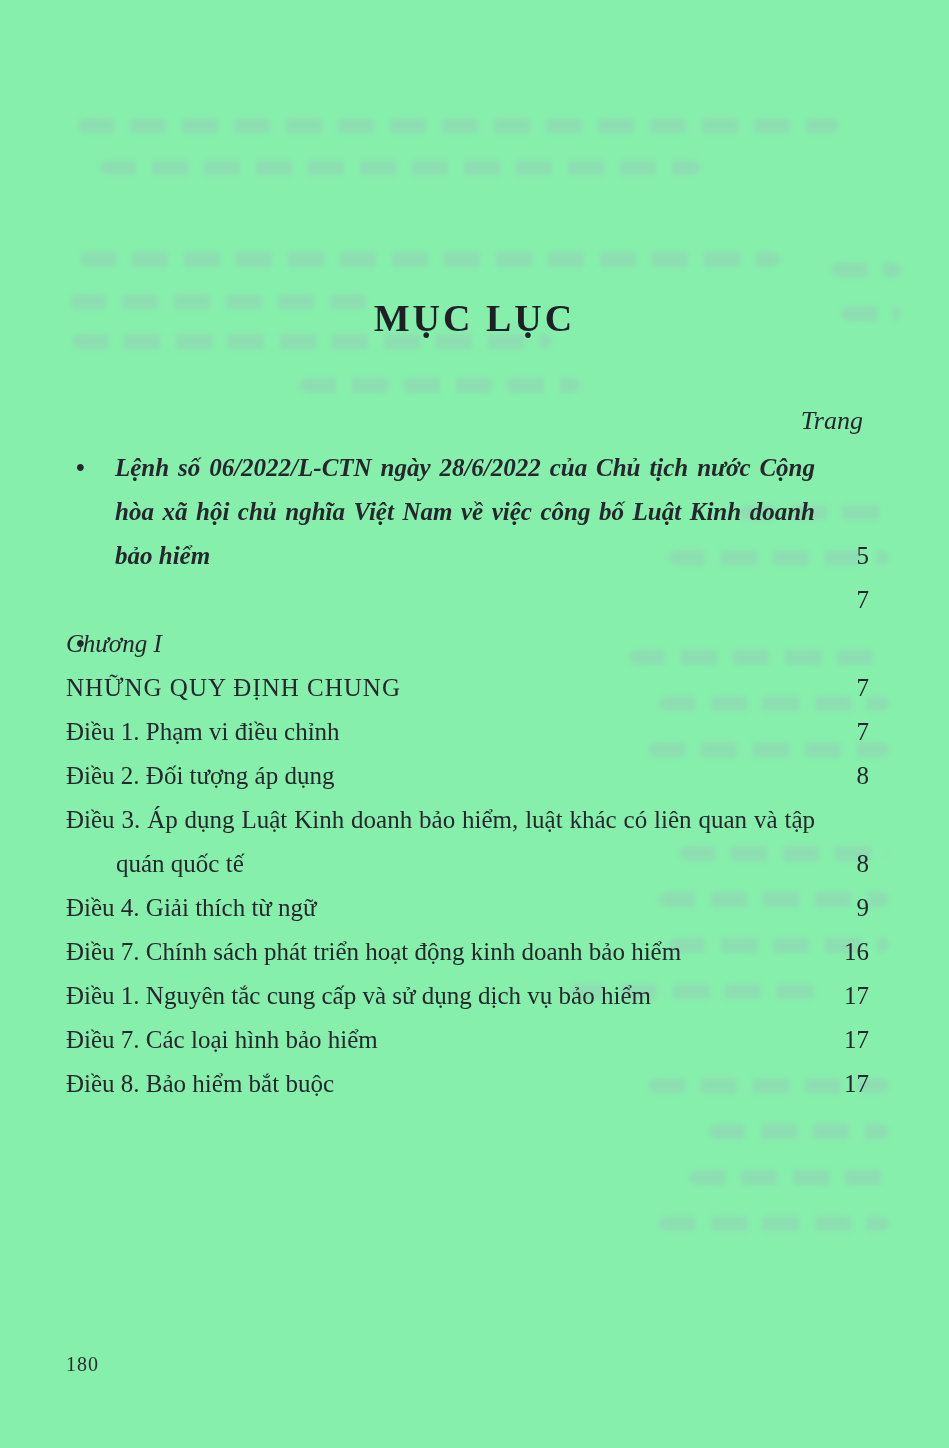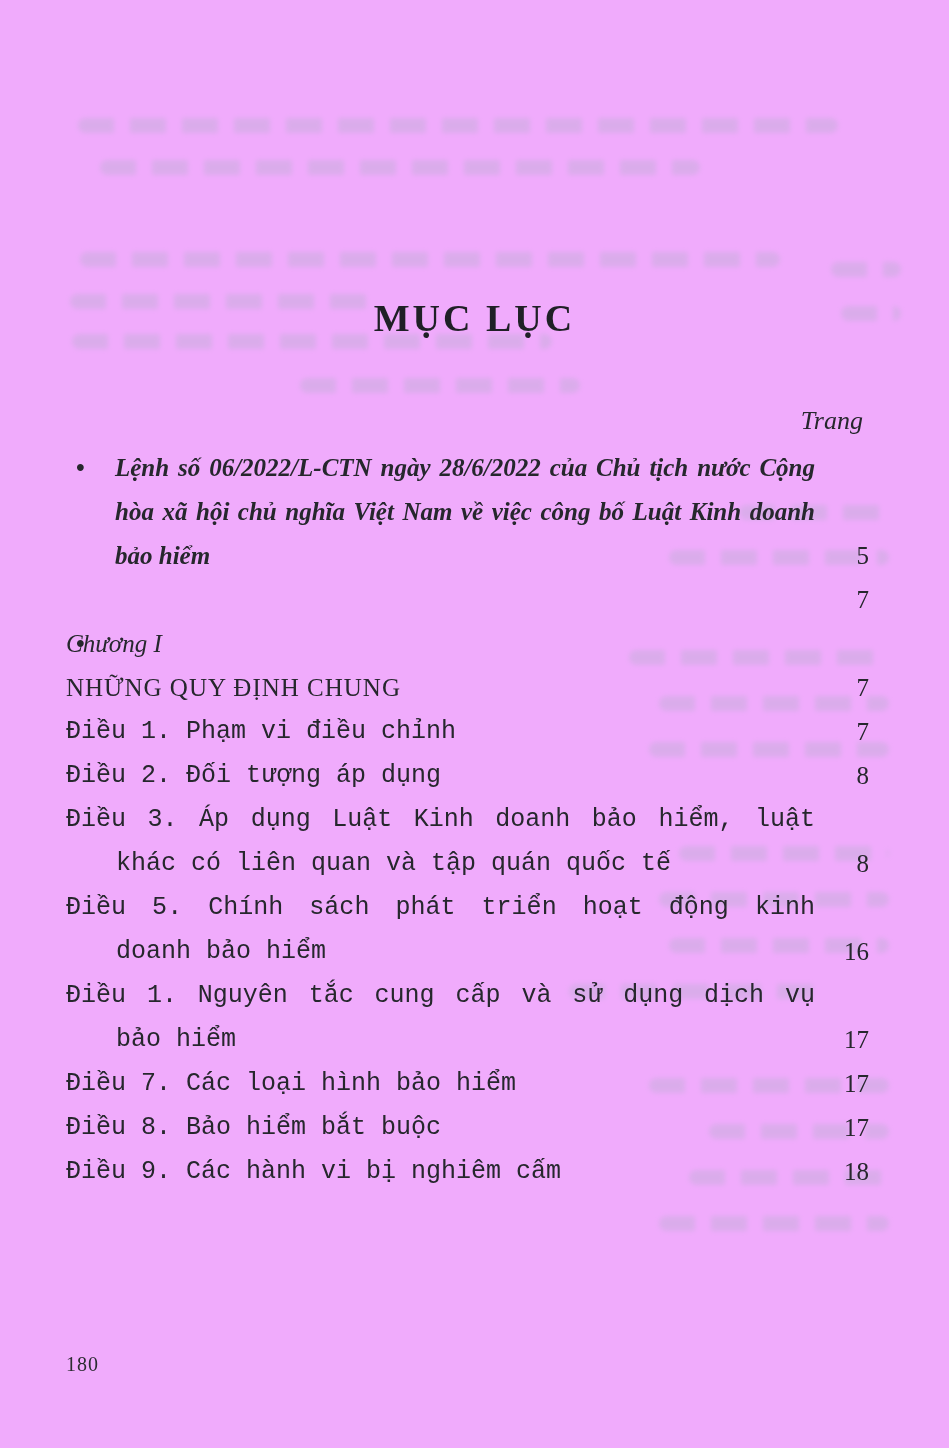--- a/index.html
+++ b/index.html
@@ -1,19 +1,19 @@
 <!DOCTYPE html>
 <html><head>
 <meta charset="utf-8">
 <style>
   html,body{margin:0;padding:0;}
   .page{
     position:relative;
     width:949px;height:1448px;
-    background:#f0abfc;
+    background:#86efac;
     overflow:hidden;
     font-family:"Liberation Serif", serif;
     color:#26272d;
   }
   
   .ghost{
     position:absolute;height:15px;border-radius:8px;
     background:repeating-linear-gradient(90deg,#9fb0bd 0 36px,transparent 36px 52px);
     opacity:.26;filter:blur(2.6px);
     pointer-events:none;
@@ -35,21 +35,21 @@
   .row .page-num{width:54px;text-align:right;}
   .bullet-row .text{
     font-weight:bold;font-style:italic;text-align:justify;
     padding-left:49px;text-indent:0;position:relative;
   }
   .bullet-row .bullet{
     position:absolute;left:10px;top:0;font-style:normal;font-weight:bold;
   }
   .chapter-row .text{text-align:left;font-style:italic;}
   .chapter-title-row .text{letter-spacing:1px;}
-  .article-row .text{text-align:justify;padding-left:50px;text-indent:-50px;font-family:Liberation Mono, monospace;}
+  .article-row .text{text-align:justify;padding-left:50px;text-indent:-50px;}
   .footer-page{
     position:absolute;left:66px;bottom:72px;
     font-size:20px;letter-spacing:1px;color:#2b2c31;
   }
 </style>
 </head>
 <body>
 
 <div class="page">
 
@@ -109,44 +109,44 @@
     <div class="row article-row">
       <div class="text">Điều 2. Đối tượng áp dụng</div>
       <div class="page-num">8</div>
     </div>
 
     <div class="row article-row">
       <div class="text">Điều 3. Áp dụng Luật Kinh doanh bảo hiểm, luật khác có liên quan và tập quán quốc tế</div>
       <div class="page-num">8</div>
     </div>
 
+    <div class="row article-row">
+      <div class="text">Điều 4. Giải thích từ ngữ</div>
+      <div class="page-num">9</div>
+    </div>
 
     <div class="row article-row">
-      <div class="text">Điều 5. Chính sách phát triển hoạt động kinh doanh bảo hiểm</div>
+      <div class="text">Điều 7. Chính sách phát triển hoạt động kinh doanh bảo hiểm</div>
       <div class="page-num">16</div>
     </div>
 
     <div class="row article-row">
       <div class="text">Điều 1. Nguyên tắc cung cấp và sử dụng dịch vụ bảo hiểm</div>
       <div class="page-num">17</div>
     </div>
 
     <div class="row article-row">
       <div class="text">Điều 7. Các loại hình bảo hiểm</div>
       <div class="page-num">17</div>
     </div>
 
     <div class="row article-row">
       <div class="text">Điều 8. Bảo hiểm bắt buộc</div>
       <div class="page-num">17</div>
     </div>
 
-    <div class="row article-row">
-      <div class="text">Điều 9. Các hành vi bị nghiêm cấm</div>
-      <div class="page-num">18</div>
-    </div>
 
 
   </div>
 
   <div class="footer-page">180</div>
 
 </div>
 
 </body></html>

